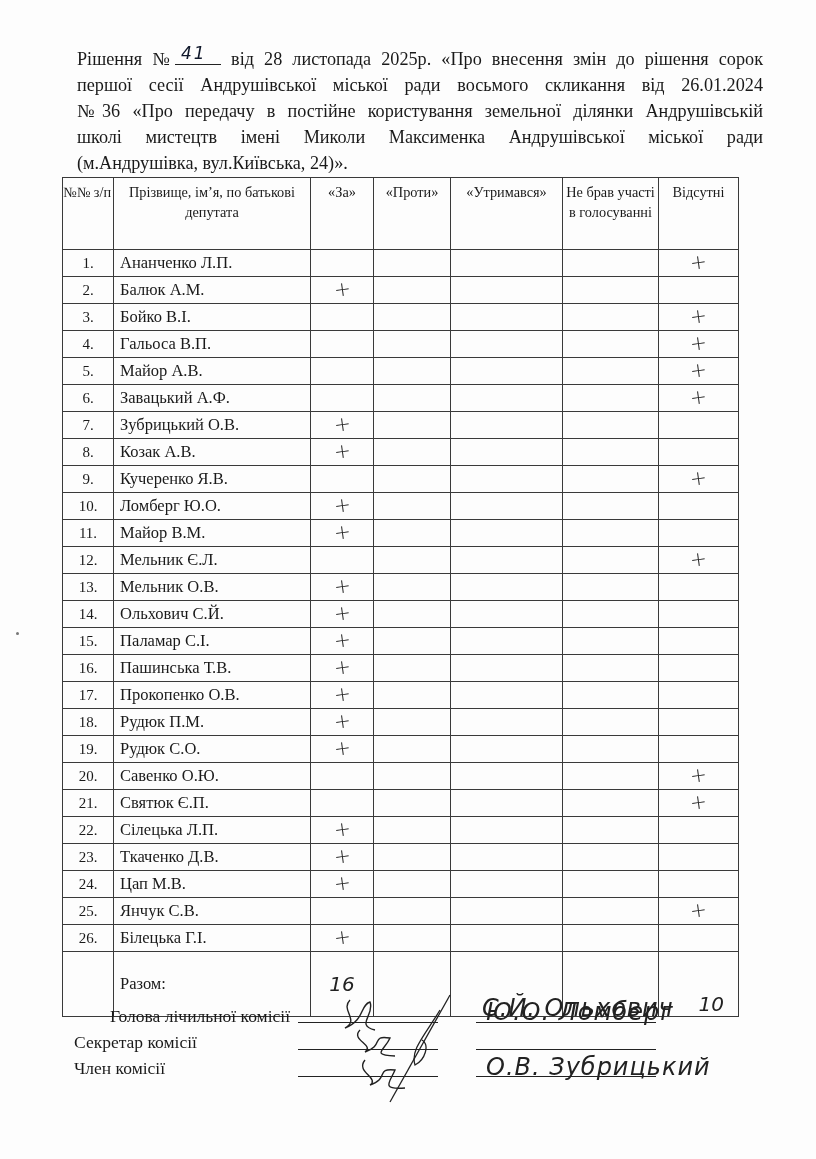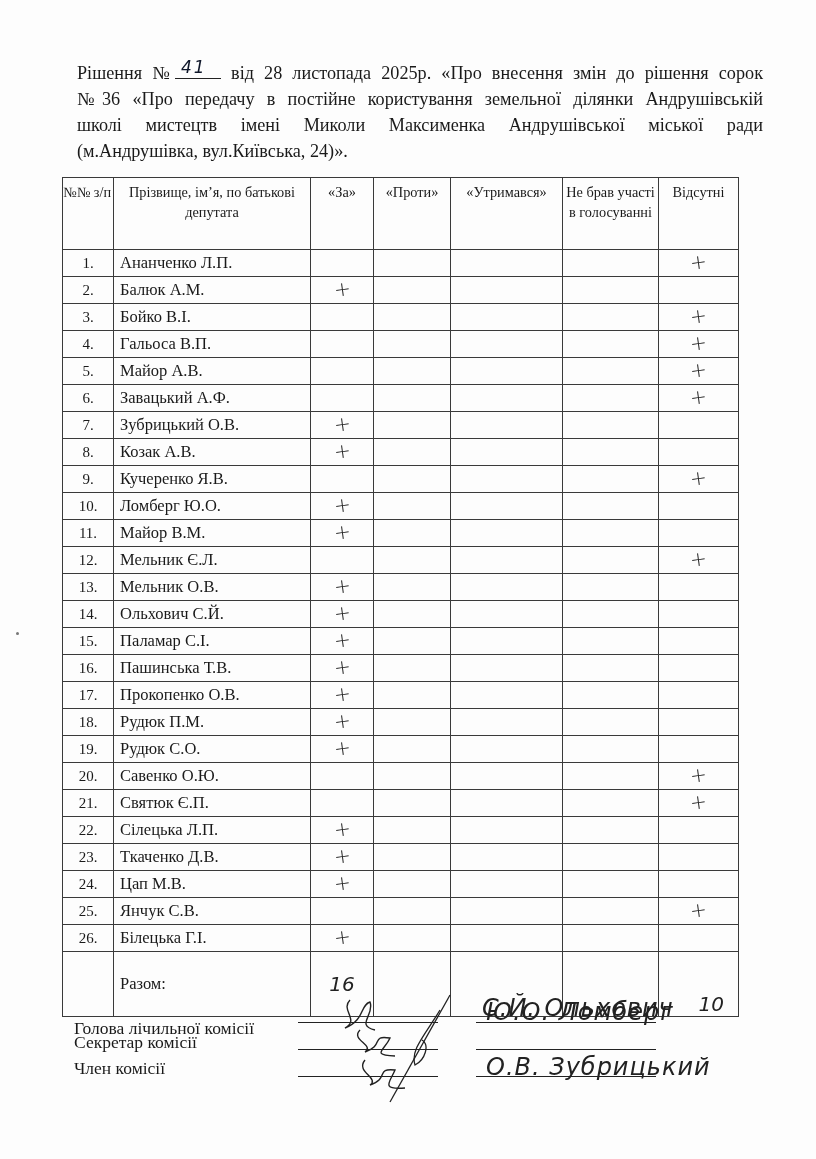--- a/index.html
+++ b/index.html
@@ -1,21 +1,21 @@
 <!DOCTYPE html>
 <html><head>
 <meta charset="utf-8">
 <style>
   html, body { margin: 0; padding: 0; background: #ffffff; }
   body { width: 816px; height: 1159px; position: relative; overflow: hidden;
          font-family: "Liberation Serif", serif; color: #1a1a1a; }
   .page { position: absolute; left: 0; top: 0; width: 816px; height: 1159px; background: #fdfdfd; }
 
   .heading { position: absolute; left: 77px; top: 46px; width: 686px;
-             font-size: 18.2px; line-height: 26px; text-align: justify; margin-top: 14px; }
+             font-size: 18.2px; line-height: 26px; text-align: justify; }
   .heading .line { display: block; text-align-last: justify; white-space: nowrap; }
   .heading .line.last { text-align-last: left; }
   .num-blank { display: inline-block; width: 46px; border-bottom: 1px solid #222; text-align: center;
                position: relative; height: 18px; vertical-align: baseline; }
   .num-blank .hw { position: absolute; left: 6px; top: -6px; font-family: "DejaVu Sans", sans-serif;
                    font-size: 17px; font-style: italic; color: #0f172a; letter-spacing: 2px; }
 
   table.votes { position: absolute; left: 62px; top: 177px; border-collapse: collapse;
                 font-size: 16.5px; }
   table.votes td, table.votes th { border: 1.3px solid #3a3a3a; padding: 0; font-weight: normal; }
@@ -41,20 +41,21 @@
   .scribble { position: absolute; left: 330px; top: 990px; width: 140px; height: 115px; }
   .dot { position: absolute; left: 16px; top: 632px; width: 3px; height: 3px; background: #777; border-radius: 50%; }
 </style>
 </head>
 <body>
 
 <div class="page">
 
   <div class="heading">
     <span class="line"><span>Рішення №</span><span class="num-blank"><span class="hw">41</span></span><span> від  28 листопада 2025р. «Про внесення змін до рішення сорок</span></span>
+    <span class="line">першої сесії Андрушівської міської ради восьмого скликання від 26.01.2024</span>
     <span class="line">№36 «Про передачу в постійне користування земельної ділянки Андрушівській</span>
     <span class="line">школі мистецтв імені Миколи Максименка Андрушівської міської ради</span>
     <span class="line last">(м.Андрушівка, вул.Київська, 24)».</span>
   </div>
 
   <table class="votes">
     <thead>
       <tr class="hdr">
         <th class="c1">№№ з/п</th>
         <th class="c2">Прізвище, ім’я, по батькові депутата</th>
@@ -310,21 +311,21 @@
         <td class="mark"></td>
         <td class="mark"></td>
         <td class="mark">
             <span class="hand right">10</span>
           </td>
       </tr>
     </tfoot>
   </table>
 
   <div class="sig-block">
-    <div class="sig-row" style="top:12px;">Голова лічильної комісії</div>
+    <div class="sig-row" style="top:0px;margin-left:36px;">Голова лічильної комісії</div>
     <div class="sig-row" style="top:26px;">Секретар комісії</div>
     <div class="sig-row" style="top:52px;">Член комісії</div>
   </div>
 
   <div class="sig-line" style="left:298px; top:1022px; width:140px;"></div>
   <div class="sig-line" style="left:298px; top:1049px; width:140px;"></div>
   <div class="sig-line" style="left:298px; top:1076px; width:140px;"></div>
   <div class="sig-line" style="left:476px; top:1022px; width:180px;"></div>
   <div class="sig-line" style="left:476px; top:1049px; width:180px;"></div>
   <div class="sig-line" style="left:476px; top:1076px; width:180px;"></div>

